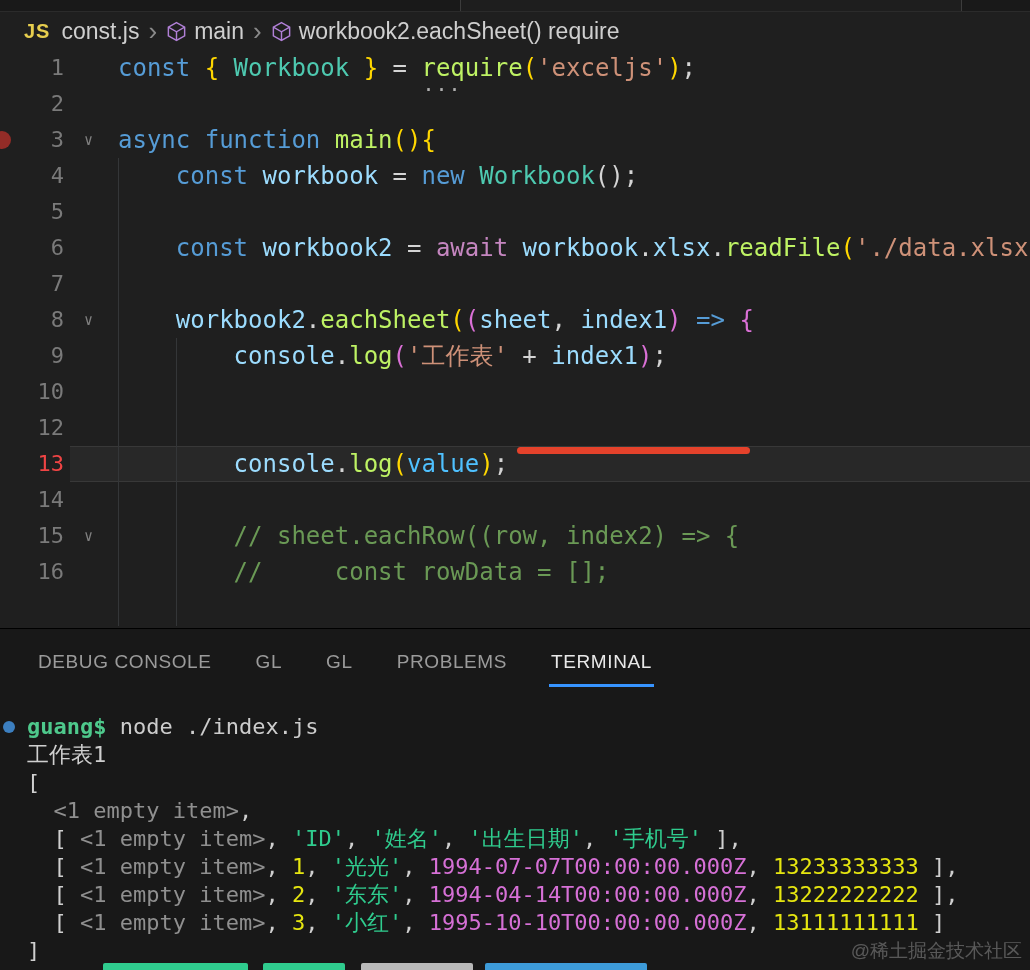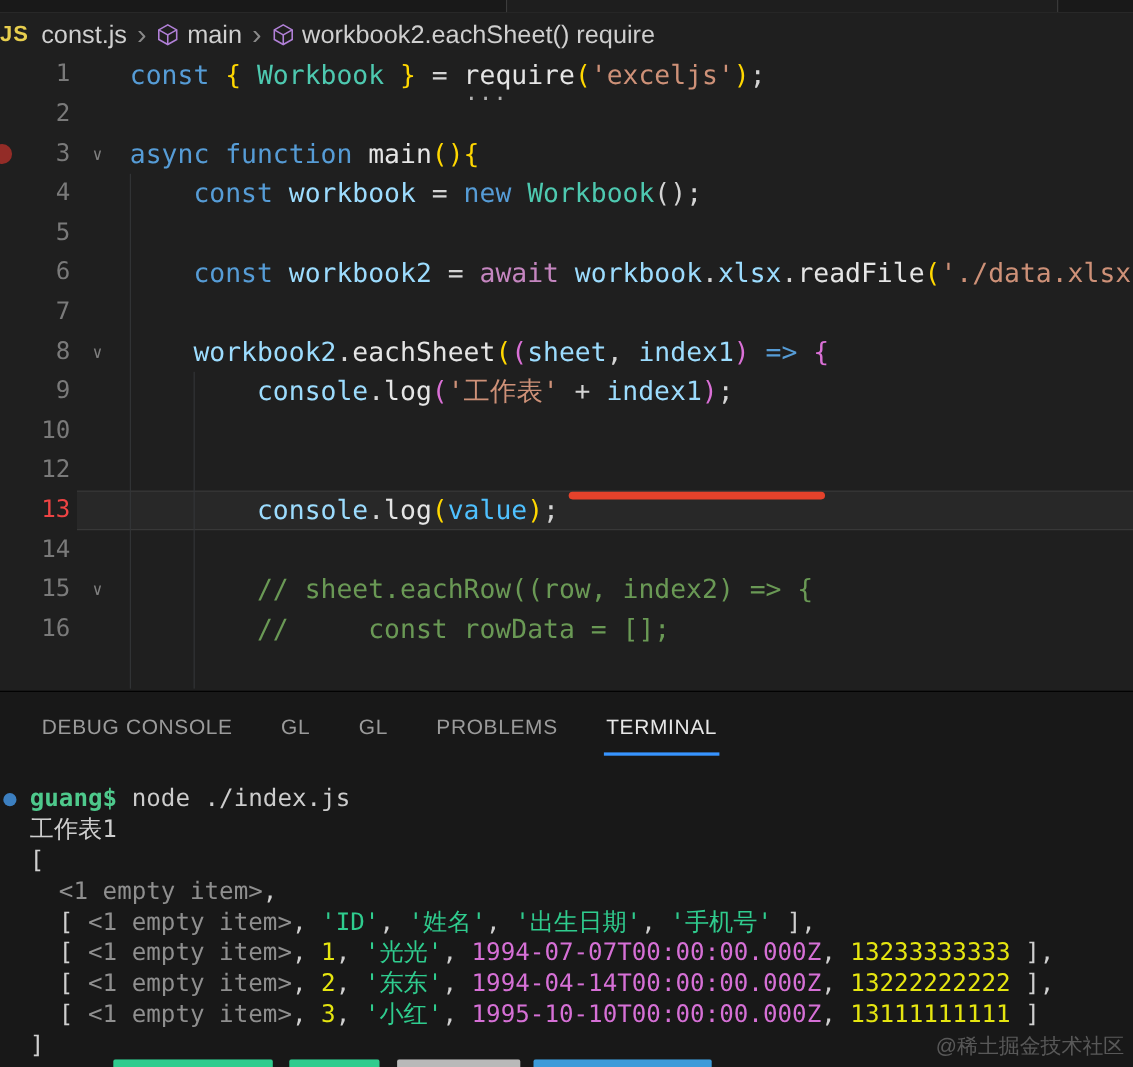--- a/index.html
+++ b/index.html
@@ -7,42 +7,42 @@
        font-family:"Liberation Sans",sans-serif;color:#ccc;-webkit-font-smoothing:antialiased;}
 
   
   #tab-strip{position:absolute;top:0;left:0;width:1030px;height:11px;background:#191919;border-bottom:1px solid #2b2b2b;}
   #tab-strip .seg-r{position:absolute;left:461px;top:0;right:68px;height:11px;background:#1e1e1e;}
   #tab-strip .sep1{position:absolute;left:460px;top:0;width:1px;height:11px;background:#3c3c3c;}
   #tab-strip .sep2{position:absolute;right:68px;top:0;width:1px;height:11px;background:#3c3c3c;}
 
   
   #breadcrumb{position:absolute;top:12px;left:0;width:1030px;height:38px;display:flex;align-items:center;
-              box-sizing:border-box;font-size:23px;color:#cfcfcf;white-space:nowrap;}
+              padding-left:24px;box-sizing:border-box;font-size:23px;color:#cfcfcf;white-space:nowrap;}
   .js-badge{color:#e7ce4e;font-weight:bold;font-size:20px;letter-spacing:1px;margin-right:11px;}
   .bc-sep{color:#8a8a8a;font-size:26px;margin:0 9px;line-height:1;}
   .cube{width:21px;height:21px;margin-right:7px;flex:0 0 auto;}
   .cube svg{width:21px;height:21px;display:block;}
 
   
   #editor{position:absolute;top:50px;left:0;width:1030px;height:578px;background:#1f1f1f;overflow:hidden;
           font-family:"DejaVu Sans Mono","Liberation Mono",monospace;font-size:24px;}
   .guide{position:absolute;width:1px;background:#343638;}
   #guide-1{left:118px;top:108px;height:468px;}
   #guide-2{left:176px;top:288px;height:288px;}
   .cl{position:relative;height:36px;line-height:36px;white-space:pre;}
   .cl .curbg{position:absolute;left:70px;right:0;top:0;bottom:0;background:rgba(255,255,255,0.045);
              border-top:1px solid rgba(255,255,255,0.08);border-bottom:1px solid rgba(255,255,255,0.08);box-sizing:border-box;}
   .ln{position:absolute;left:0;top:0;width:64px;text-align:right;color:#7a7a7a;font-size:22px;}
   .cl.cur .ln{color:#ef4444;}
   .fold{position:absolute;left:84px;top:0;color:#7f7f7f;font-size:15px;}
   .bp{position:absolute;left:-7px;top:9px;width:18px;height:18px;border-radius:50%;background:#932c27;}
   .ct{position:relative;display:block;padding-left:118px;}
   .tk-kw{color:#569CD6;} .tk-ctl{color:#C586C0;} .tk-var{color:#9CDCFE;} .tk-var2{color:#4FC1FF;}
-  .tk-cls{color:#4EC9B0;} .tk-fn{color:#e5e5e5;} .tk-str{color:#CE9178;} .tk-com{color:#6A9955;}
+  .tk-cls{color:#4EC9B0;} .tk-fn{color:#bef264;} .tk-str{color:#CE9178;} .tk-com{color:#6A9955;}
   .tk-pun{color:#D4D4D4;} .tk-gold{color:#FFD700;} .tk-orc{color:#DA70D6;}
   .dots{position:relative;}
   .dots::after{content:"···";position:absolute;left:1px;top:17px;color:#b0b0b0;font-size:20px;letter-spacing:1px;}
   #red-marker{position:absolute;left:517px;top:397px;width:233px;height:7px;border-radius:4px;background:#e5422b;}
 
   
   #panel{position:absolute;top:628px;left:0;width:1030px;height:342px;background:#181818;border-top:1px solid #000;box-sizing:border-box;}
   #panel-tabs{display:flex;align-items:center;gap:44px;height:66px;padding-left:38px;
               font-size:19px;letter-spacing:0.6px;color:#9b9b9b;}
   .ptab{position:relative;cursor:pointer;}

